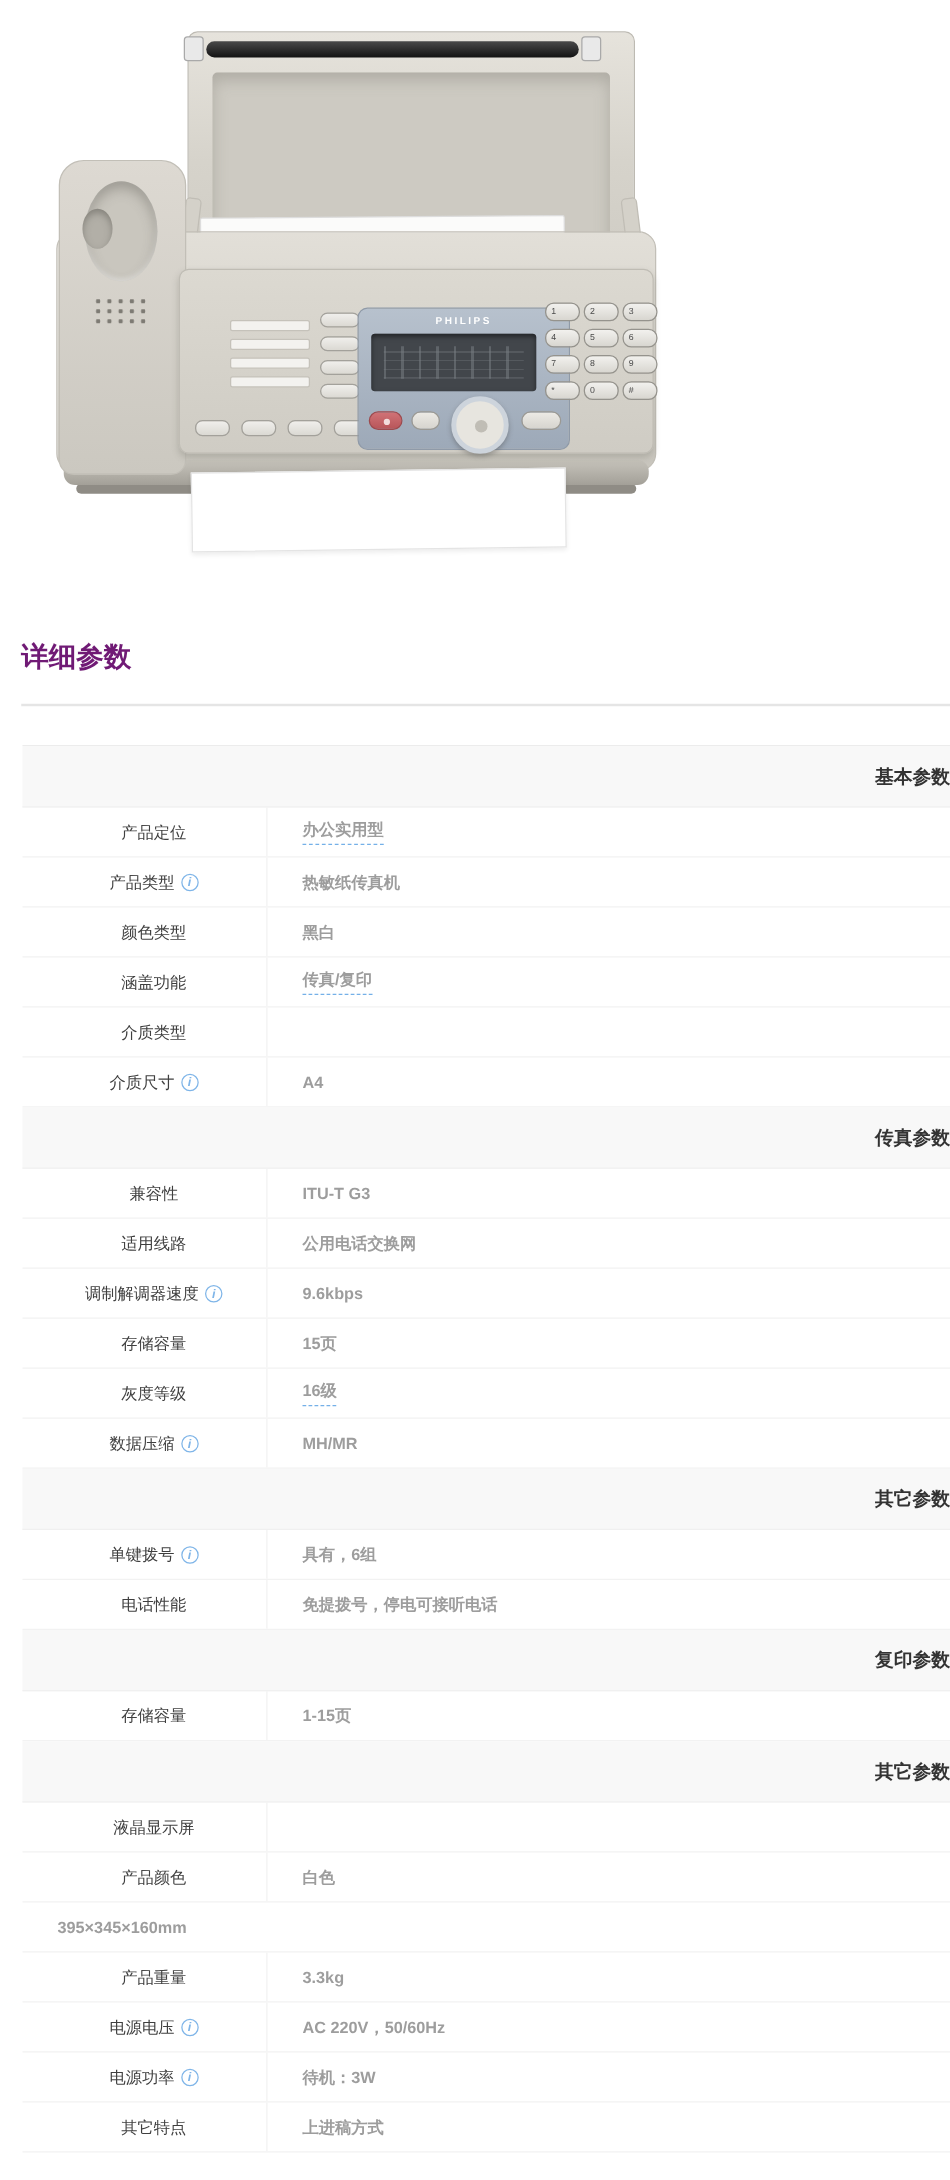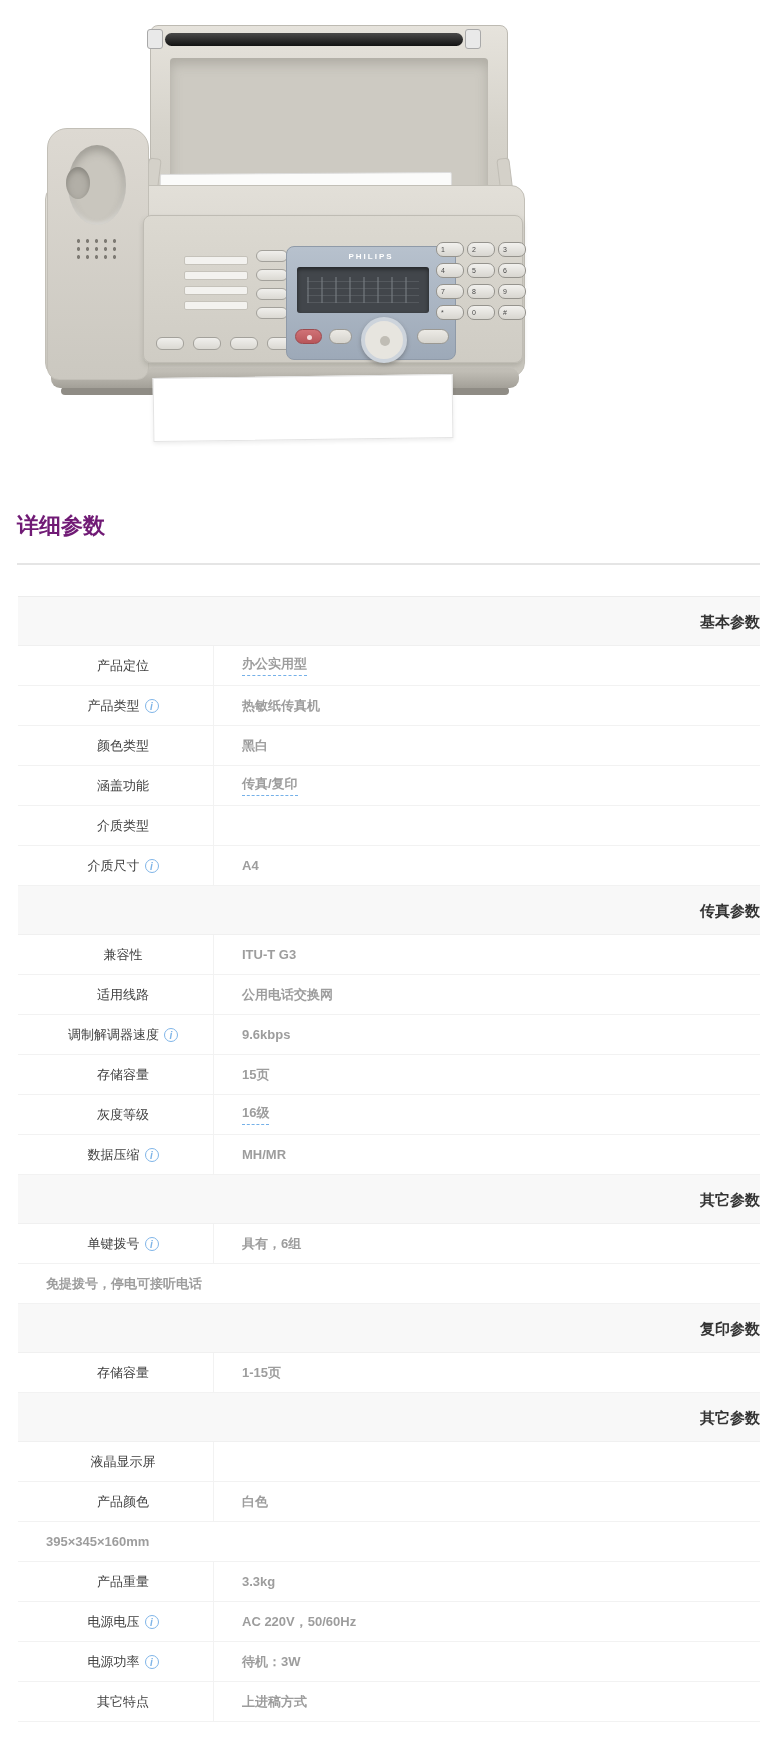--- a/index.html
+++ b/index.html
@@ -332,20 +332,23 @@
   <div class="spec-row">
     <div class="cell-label">
         <span>单键拨号</span>
         <span class="info">i</span>
       </div>
     <div class="cell-value">
         <span>具有，6组</span>
       </div>
   </div>
   <div class="spec-row">
+    <div class="cell-label">
+        <span>电话性能</span>
+      </div>
     <div class="cell-value">
         <span>免提拨号，停电可接听电话</span>
       </div>
   </div>
 
   <div class="sec-head">复印参数</div>
   <div class="spec-row">
     <div class="cell-label">
         <span>存储容量</span>
       </div>

